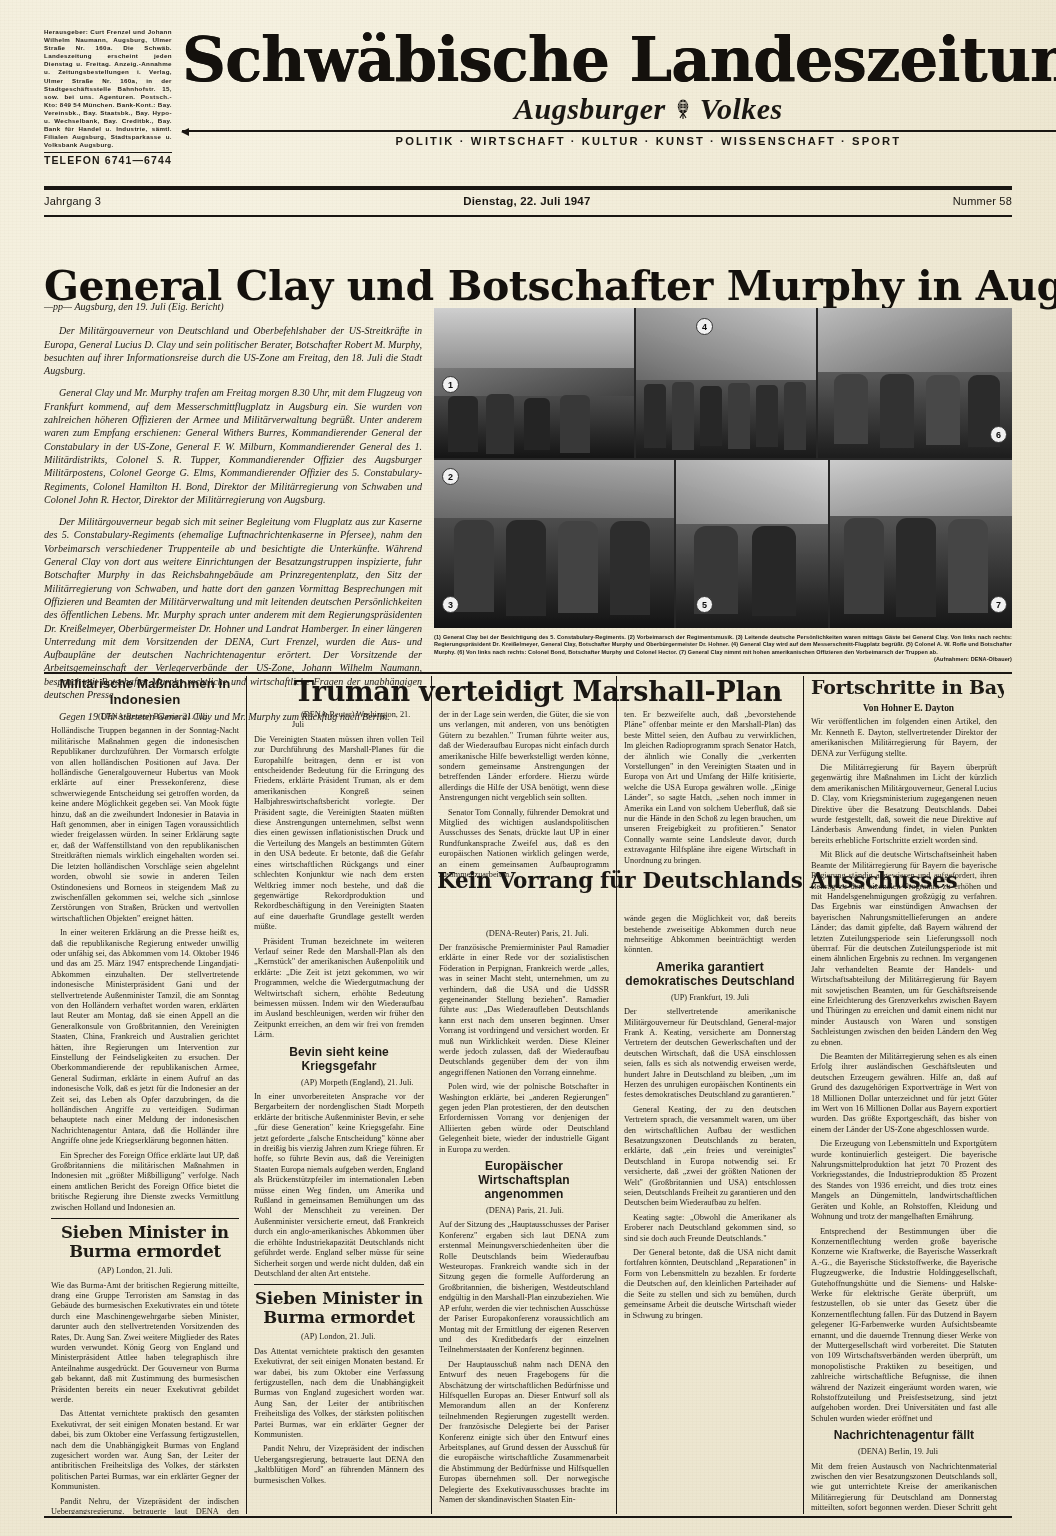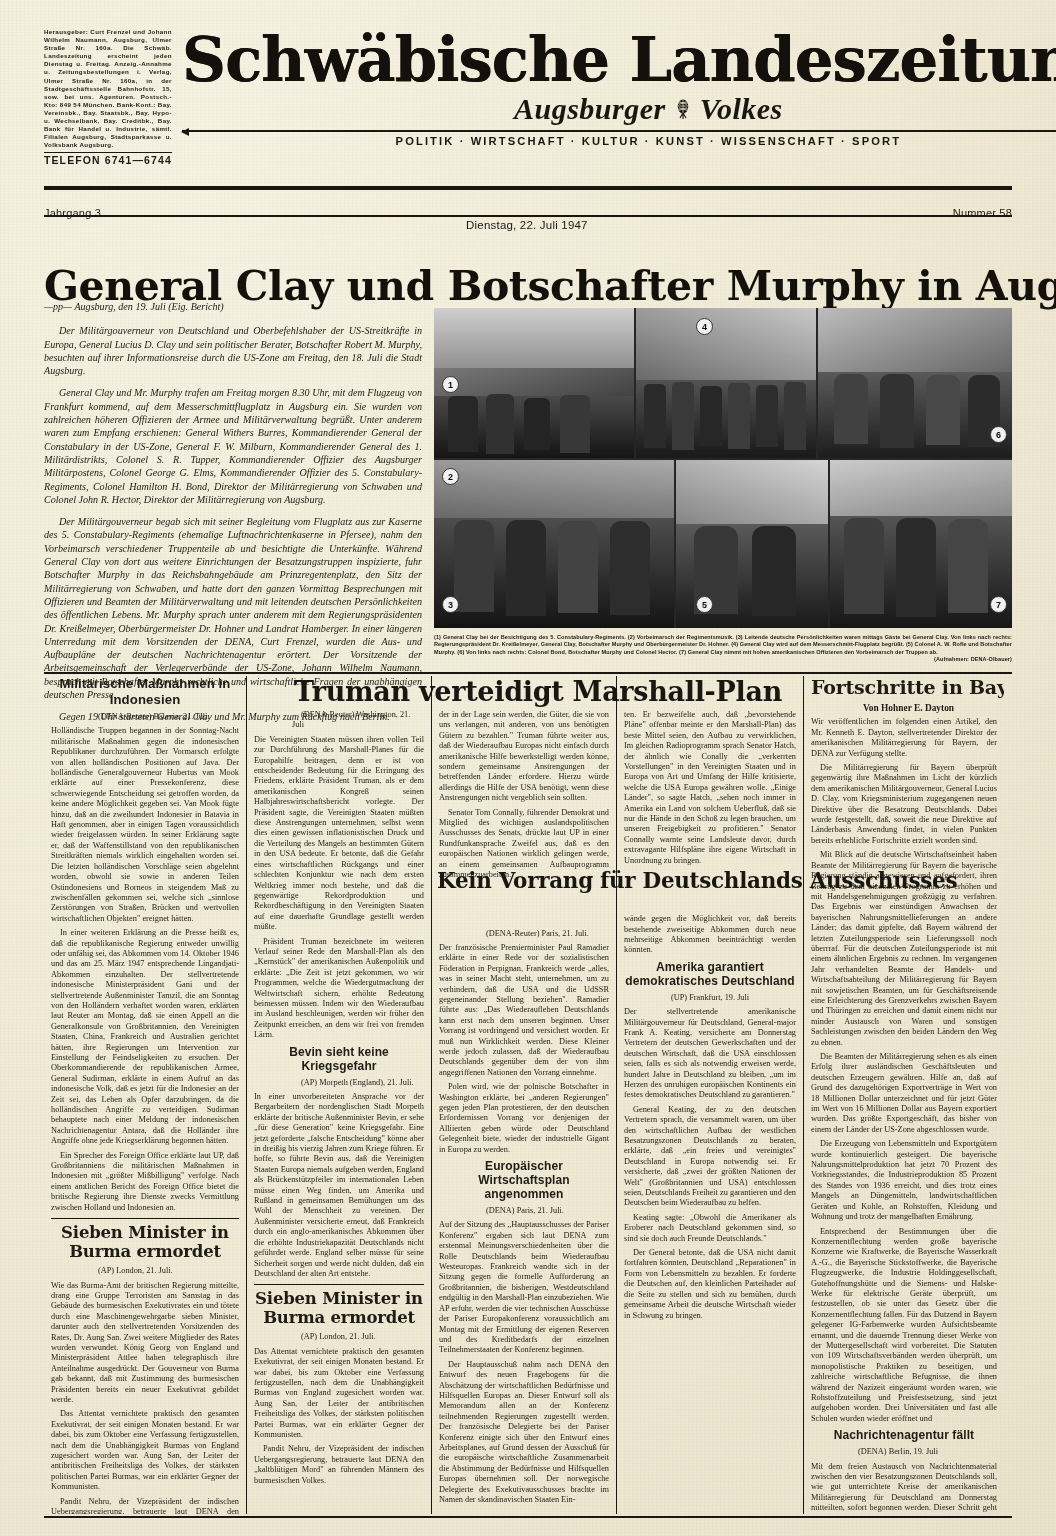--- a/index.html
+++ b/index.html
@@ -89,21 +89,21 @@
   }
   .hr-heavy{
     position:absolute;left:44px;width:968px;height:4px;background:#1a1713;
   }
   .dateline{
     position:absolute;left:44px;top:195px;width:968px;
     display:flex;justify-content:space-between;align-items:center;
     font-family:"Liberation Sans", sans-serif;
     font-size:11px;font-weight:400;letter-spacing:.2px;
   }
-  .dateline .mid{font-weight:400;font-size:11.5px;margin-top:24px;}
+  .dateline .mid{font-weight:700;font-size:11.5px;}
 
   
   .lead-headline{
     position:absolute;left:44px;top:236px;width:968px;
     text-align:center;
     font-family:"DejaVu Serif", serif;
     font-weight:700;
     font-size:41px;
     line-height:46px;
     letter-spacing:-.4px;

